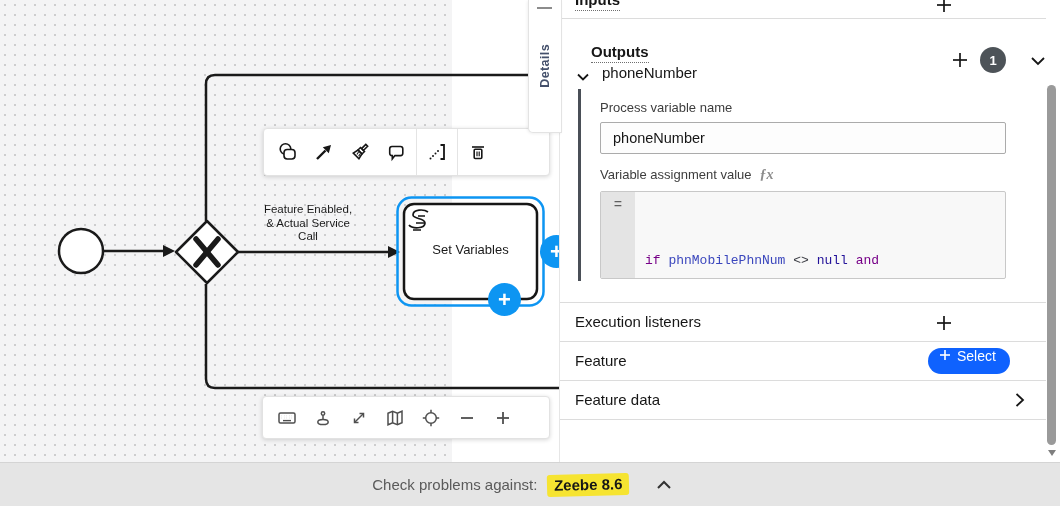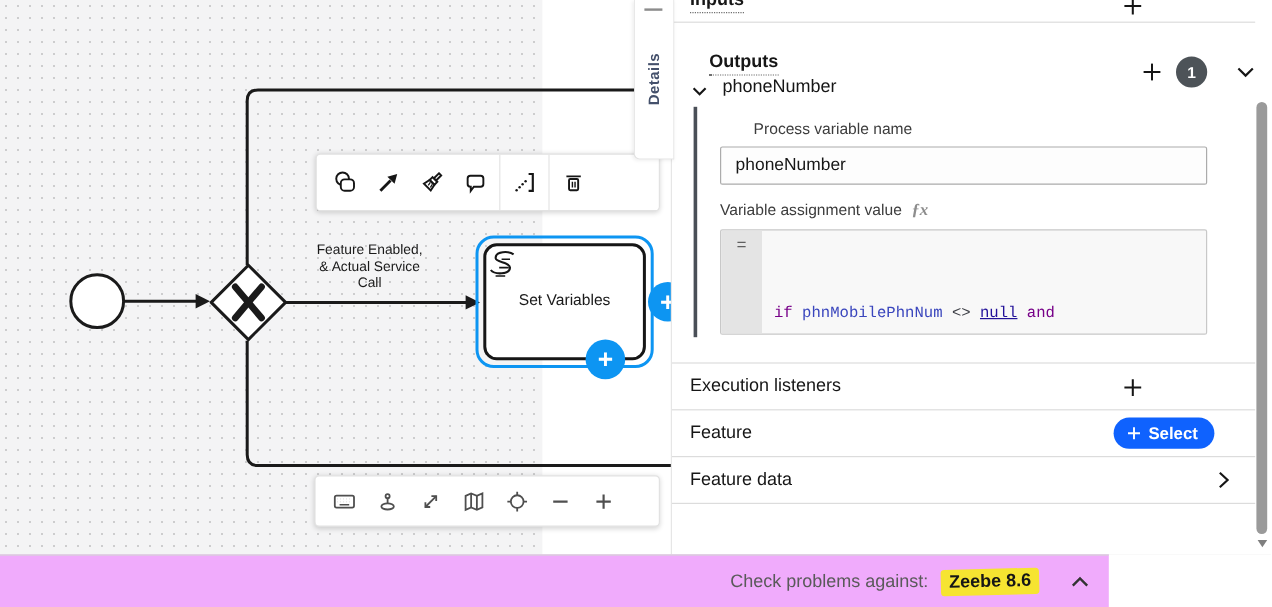--- a/index.html
+++ b/index.html
@@ -58,63 +58,63 @@
                  border-radius:50%;background:#4d5358;color:#fff;font-size:13px;
                  font-weight:700;display:flex;align-items:center;justify-content:center;}
   #outputs-chevron{position:absolute;left:454px;top:35px;}
 
   #phone-row{position:absolute;left:0;top:63px;width:486px;height:24px;}
   #phone-chevron{position:absolute;left:16px;top:5px;}
   #phone-name{position:absolute;left:42px;top:1px;font-size:15px;}
   #group-line{position:absolute;left:18px;top:89px;width:2.5px;height:192px;background:#4a4f57;}
 
   .field-label{position:absolute;left:40px;font-size:13px;color:#3d3d3d;}
-  #pvn-label{top:100px;margin-left:28px;}
+  #pvn-label{top:100px;}
   #va-label{top:167px;}
   #fx-badge{font-family:"Liberation Serif",serif;font-style:italic;font-weight:700;
             color:#8d8d8d;font-size:14px;margin-left:8px;}
   #pvn-input{position:absolute;left:40px;top:122px;width:406px;height:32px;
              box-sizing:border-box;border:1px solid #ababab;background:#fdfdfd;
              border-radius:2px;font-family:"Liberation Sans",sans-serif;
              font-size:14.5px;color:#161616;padding:0 12px;}
 
   #code-box{position:absolute;left:40px;top:191px;width:406px;height:88px;
             box-sizing:border-box;border:1px solid #c8c8c8;background:#f8f8f8;
             border-radius:2px;display:flex;overflow:hidden;}
   #code-gutter{width:34px;background:#e4e4e4;color:#5f5f5f;text-align:center;
                font-family:"Liberation Mono","DejaVu Sans Mono",monospace;
                font-size:14px;padding-top:5px;}
   #code-lines{flex:1;padding:4px 0 0 10px;
               font-family:"Liberation Mono","DejaVu Sans Mono",monospace;
               font-size:13px;line-height:26px;white-space:pre;}
   .tok-kw{color:#770088;} .tok-var{color:#3a46bd;} .tok-op{color:#3b3d44;}
-  .tok-atom{color:#221199;text-decoration:underline;}
+  .tok-atom{color:#221199;}
 
   #prop-rows{position:absolute;left:0;top:302px;width:486px;}
   .prop-row{position:relative;height:38px;border-top:1px solid #dcdcdc;}
   .prop-row:last-child{border-bottom:1px solid #dcdcdc;}
   .prop-row .row-label{position:absolute;left:15px;top:10px;font-size:15px;color:#161616;}
   .prop-row .plus-ic{position:absolute;left:374px;top:10px;cursor:pointer;}
   #select-btn{position:absolute;left:368px;top:6px;height:26px;padding:0 14px 0 10px;
               background:#0f62fe;color:#fff;border:none;border-radius:13px;
               font-family:"Liberation Sans",sans-serif;font-size:14px;
-              display:flex;align-items:center;gap:5px;cursor:pointer;font-weight:bold;}
+              display:flex;gap:5px;cursor:pointer;}
   #example-chevron{position:absolute;left:454px;top:11px;cursor:pointer;}
 
   
   #scroll-thumb{position:absolute;left:487px;top:85px;width:9px;height:360px;
                 background:#9a9a9a;border-radius:4.5px;}
   #scroll-down{position:absolute;left:488px;top:450px;width:0;height:0;
                border-left:4.5px solid transparent;border-right:4.5px solid transparent;
                border-top:6px solid #7f7f7f;}
 
   
-  #statusbar{position:absolute;left:0;top:462px;width:924px;height:44px;background:#f0abfc;
+  #statusbar{position:absolute;left:0;top:462px;width:1060px;height:44px;background:#e5e5e5;
              border-top:1px solid #d4d4d4;box-sizing:border-box;display:flex;
-             align-items:center;justify-content:flex-end;padding-right:16px;z-index:9;}
+             align-items:center;justify-content:center;padding-right:16px;z-index:9;}
   #status-label{font-size:15px;color:#5a5a5a;margin-right:10px;}
   #status-version{font-size:15px;font-weight:700;color:#161616;background:#f6e431;
                   padding:2px 7px 3px;border-radius:3px;transform:rotate(-1.4deg);
                   display:inline-block;}
   #status-chevron{margin-left:26px;cursor:pointer;display:flex;}
 </style>
 </head>
 <body>
 
 <div id="app">

